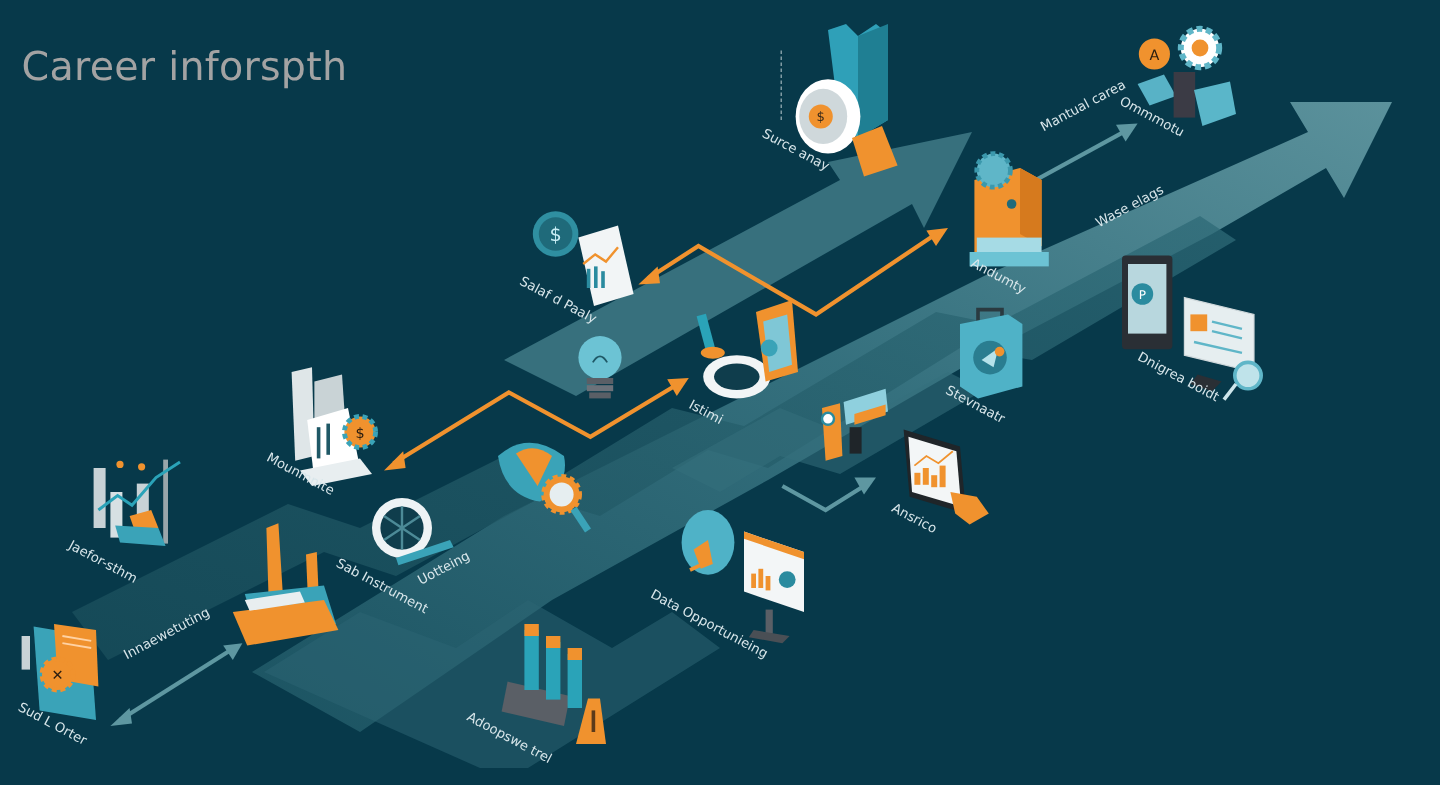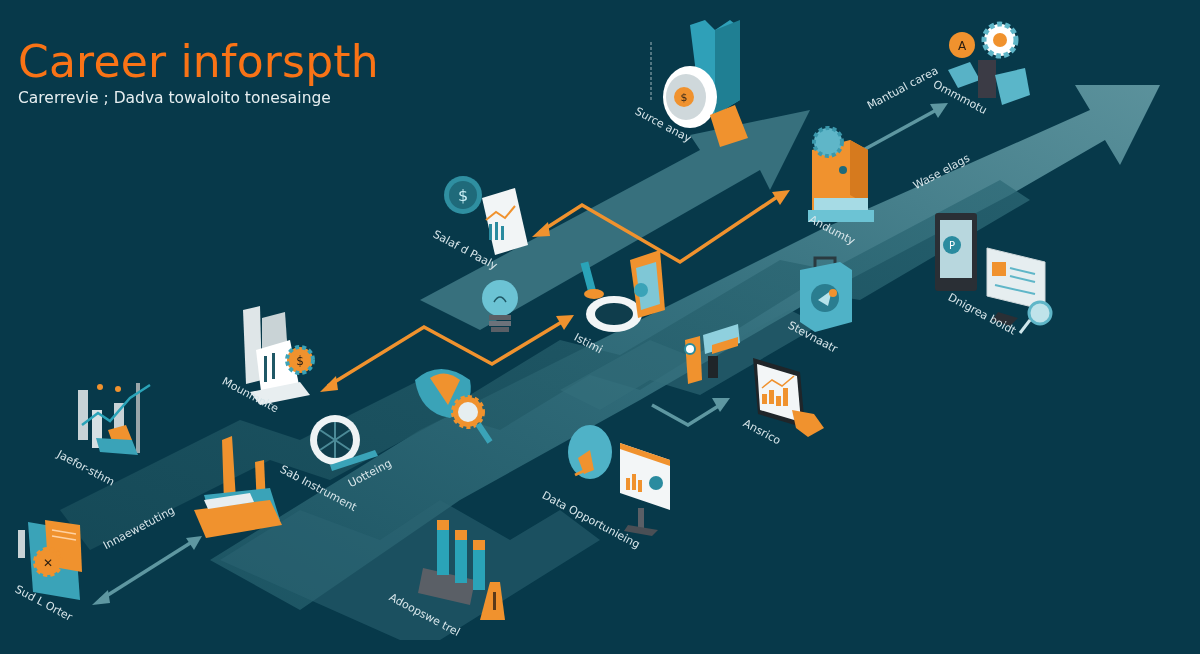--- a/index.html
+++ b/index.html
@@ -5,21 +5,21 @@
   html, body { margin:0; padding:0; }
   body {
     width:1200px; height:654px; overflow:hidden;
     background:#07394a;
     font-family:"DejaVu Sans", sans-serif;
     position:relative;
   }
   #canvas { position:absolute; left:0; top:0; width:1200px; height:654px; }
   .title {
     position:absolute; left:18px; top:36px;
-    color:#f97316; font-size:44px; font-weight:400; letter-spacing:0.2px;
+    color:#a3a3a3; font-size:33px; font-weight:400; letter-spacing:0.2px;
     font-family:"DejaVu Sans", sans-serif;
   }
   .subtitle {
     position:absolute; left:18px; top:89px; width:340px;
     color:#e6eef0; font-size:15.5px; line-height:19px;
     font-family:"DejaVu Sans", sans-serif;
   }
   .lbl {
     position:absolute; color:#d8e6ea; font-size:11px; white-space:nowrap;
     font-family:"DejaVu Sans", sans-serif;
@@ -264,21 +264,20 @@
     <rect x="455" y="530" width="12" height="10" fill="#f0922e"></rect>
     <rect x="473" y="545" width="12" height="45" fill="#2aa3b8"></rect>
     <rect x="473" y="540" width="12" height="10" fill="#f0922e"></rect>
     <polygon points="490,582 500,582 505,620 480,620" fill="#f0922e"></polygon>
     <rect x="493" y="592" width="3" height="18" fill="#5a3a1a"></rect>
   </g>
 </svg>
 
 <div class="title">Career inforspth</div>
 <div class="subtitle">
-  <div>Carerrevie ; Dadva towaloito  tonesainge</div>
 </div>
 
 <div class="lbl" style="left:636px;top:104px;">Surce anay</div>
 <div class="lbl up" style="left:868px;top:100px;">Mantual carea</div>
 <div class="lbl" style="left:934px;top:77px;">Ommmotu</div>
 <div class="lbl" style="left:434px;top:227px;">Salaf d Paaly</div>
 <div class="lbl" style="left:810px;top:212px;">Andumty</div>
 <div class="lbl up" style="left:914px;top:180px;">Wase elags</div>
 <div class="lbl" style="left:575px;top:330px;">Istimi</div>
 <div class="lbl" style="left:789px;top:318px;">Stevnaatr</div>

